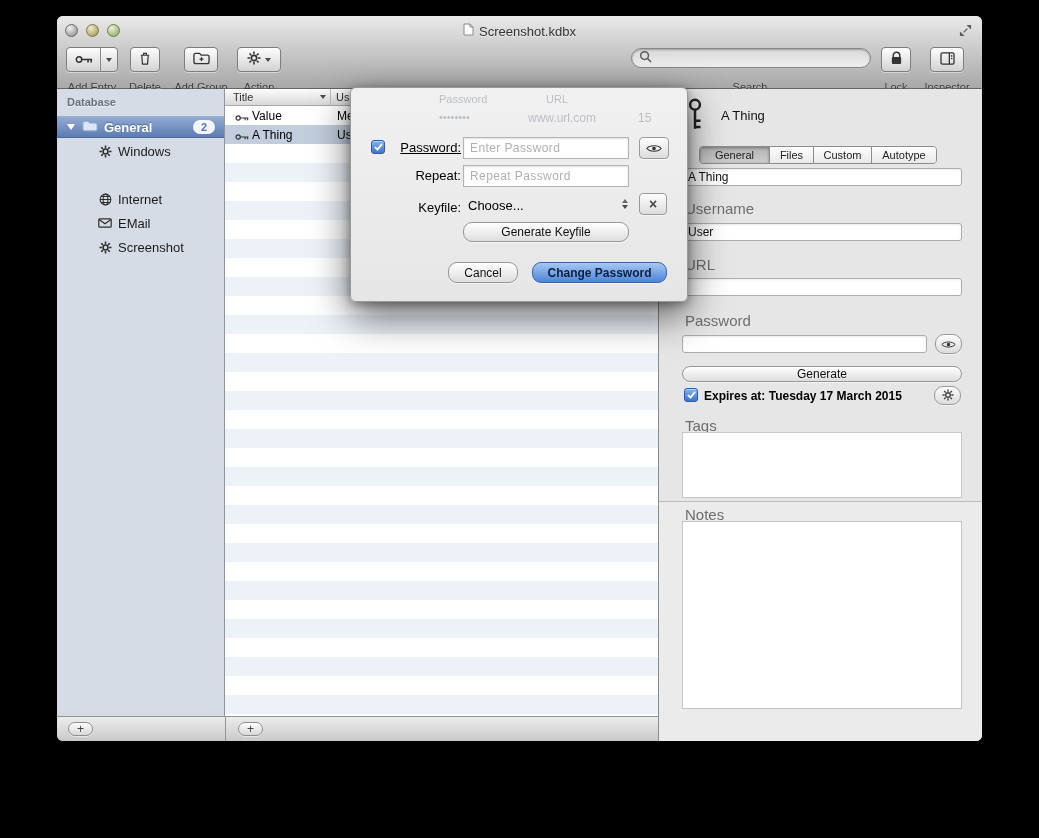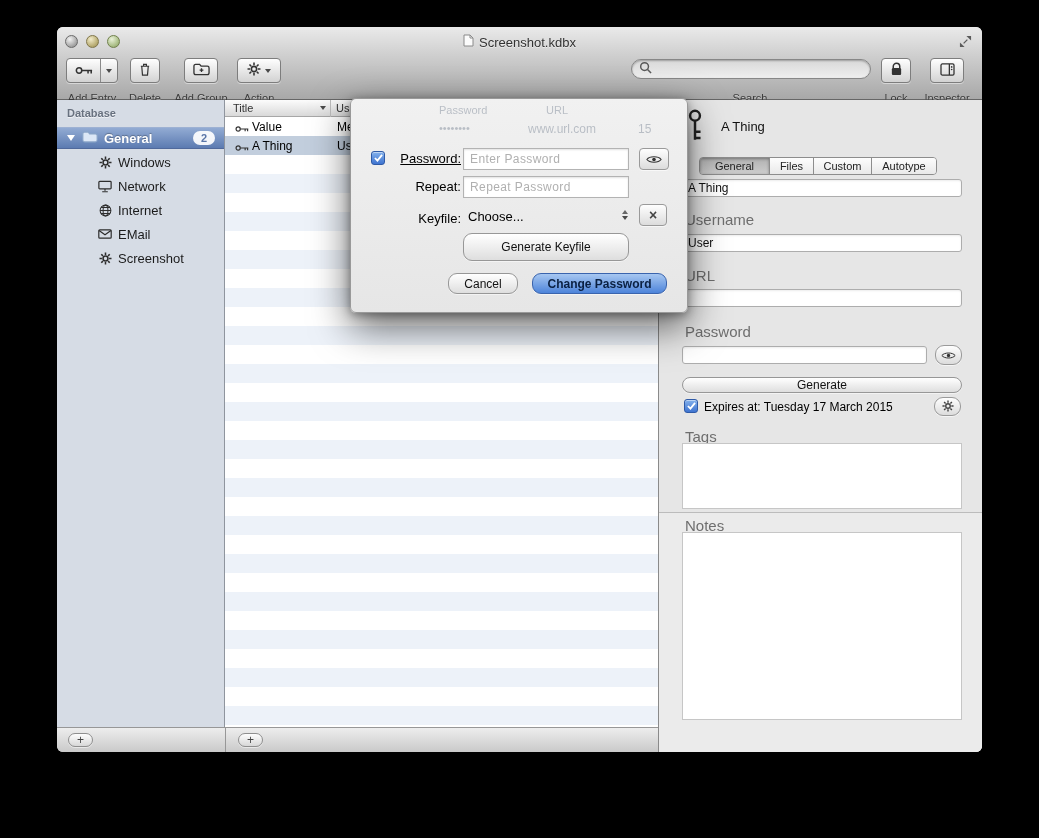--- a/index.html
+++ b/index.html
@@ -1,20 +1,20 @@
 <!DOCTYPE html>
 <html><head>
 <meta charset="utf-8">
 <style>
   *{margin:0;padding:0;box-sizing:border-box;}
   html,body{background:#000;}
   #screen{position:relative;width:1039px;height:838px;background:#000;overflow:hidden;
           font-family:"Liberation Sans",sans-serif;-webkit-font-smoothing:antialiased;}
   .abs{position:absolute;}
-  #window{position:absolute;left:57px;top:27px;width:925px;height:725px;border-radius:6px;overflow:hidden;
+  #window{position:absolute;left:57px;top:16px;width:925px;height:725px;border-radius:6px;overflow:hidden;
           background:#e6e6e6;box-shadow:0 0 0 1px rgba(0,0,0,.55),0 18px 45px rgba(0,0,0,.65);padding-left:47px;}
   
   .chrome{left:0;top:0;width:925px;height:73px;background:linear-gradient(#eaeaea,#cdcdcd 42%,#a8a8a8);
           border-bottom:1px solid #666;}
   .light{display:inline-block;width:13px;height:13px;border-radius:50%;border:1px solid #6b6b6b;
          background:radial-gradient(circle at 35% 30%,#f2f2f2,#a8a8a8 65%,#828282);}
   .light.min{background:radial-gradient(circle at 35% 30%,#f2ebc9,#b9ad74 65%,#968a50);border-color:#80764a;}
   .light.zoom{background:radial-gradient(circle at 35% 30%,#e9f1d8,#a9bd85 65%,#87995f);border-color:#70804c;}
   .titlewrap{left:0;top:6px;width:925px;height:18px;display:flex;align-items:center;justify-content:center;gap:5px;}
   .wtitle{font-size:13px;color:#333;text-shadow:0 1px 0 rgba(255,255,255,.5);}
@@ -68,21 +68,21 @@
            border-radius:9px;background:linear-gradient(#fff,#dedede);font-size:12px;color:#111;font-family:inherit;
            box-shadow:0 1px 0 rgba(255,255,255,.5);cursor:default;}
   .primary{background:linear-gradient(#a7c7f1,#4d84da);border-color:#3a64ad;font-weight:bold;color:#0a2042;}
   .ibox{position:absolute;background:#fff;border:1px solid #c6c6c6;resize:none;font-family:inherit;font-size:12px;padding:3px;}
   .sqbtn{position:absolute;display:flex;align-items:center;justify-content:center;border:1px solid #9a9a9a;border-radius:4px;
          background:linear-gradient(#fefefe,#dcdcdc);box-shadow:0 1px 0 rgba(255,255,255,.6);}
   .rdbtn{border-radius:9px;}
   .checkbox{position:absolute;width:14px;height:14px;border:1px solid #2e5aa7;border-radius:3px;
             background:linear-gradient(#83b1ec,#3f74d0);display:flex;align-items:center;justify-content:center;
             box-shadow:inset 0 1px 0 rgba(255,255,255,.45);}
-  .expires{position:absolute;font-size:12px;font-weight:normal;color:#000;}
+  .expires{position:absolute;font-size:12px;font-weight:bold;color:#000;}
   
   .dialog{left:293px;top:71px;width:338px;height:215px;background:linear-gradient(#f1f1f1,#e6e6e6);
           border:1px solid #999;border-radius:6px;z-index:40;
           box-shadow:0 14px 38px rgba(0,0,0,.6),0 2px 10px rgba(0,0,0,.35);}
   .dlabel{position:absolute;width:72px;text-align:right;font-size:13px;color:#000;}
   .dinput{position:absolute;height:22px;border:1px solid #b3b3b3;background:#fff;font-size:12px;padding:0 6px;color:#222;
           box-shadow:inset 0 1px 2px rgba(0,0,0,.12);font-family:inherit;}
   .dinput::placeholder{color:#b0b0b0;letter-spacing:.4px;}
   .popup{position:absolute;display:flex;align-items:center;font-size:13px;color:#000;}
   .steppers{position:absolute;display:flex;flex-direction:column;gap:2px;align-items:center;}
@@ -210,31 +210,20 @@
       <div class="sitem" style="top:50px;">
         <span class="sicon">
             <svg width="13" height="13" viewBox="0 0 16 16">
               <g stroke="#2d2d2d" stroke-width="1.9" fill="none">
                 <circle cx="8" cy="8" r="3"></circle>
                 <path d="M8 .6v3M8 12.4v3M.6 8h3M12.4 8h3M2.8 2.8l2 2M11.2 11.2l2 2M2.8 13.2l2-2M11.2 4.8l2-2"></path>
               </g>
             </svg>
           </span>
         <span class="stext">Windows</span>
-      </div>
-      <div class="sitem" style="top:74px;">
-        <span class="sicon">
-            <svg width="14" height="13" viewBox="0 0 16 14">
-              <g stroke="#2d2d2d" stroke-width="1.4" fill="none">
-                <rect x="1" y="1.2" width="14" height="8.6" rx="1"></rect>
-                <path d="M8 9.8v2M4.8 13h6.4"></path>
-              </g>
-            </svg>
-          </span>
-        <span class="stext">Network</span>
       </div>
       <div class="sitem" style="top:98px;">
         <span class="sicon">
             <svg width="13" height="13" viewBox="0 0 14 14">
               <g stroke="#2d2d2d" stroke-width="1.1" fill="none">
                 <circle cx="7" cy="7" r="5.8"></circle>
                 <ellipse cx="7" cy="7" rx="2.6" ry="5.8"></ellipse>
                 <path d="M1.2 7h11.6M2.2 3.8h9.6M2.2 10.2h9.6"></path>
               </g>
             </svg>
@@ -394,20 +383,20 @@
         <span>Choose...</span>
       </div>
       <span class="steppers" style="left:271px;top:111px;">
         <span class="caret up"></span>
         <span class="caret"></span>
       </span>
       <span class="sqbtn" style="left:288px;top:105px;width:28px;height:22px;">
         <span class="xglyph">×</span>
       </span>
 
-      <button class="capsule" style="left:112px;top:134px;width:166px;height:28px;position:absolute;">Generate Keyfile</button>
+      <button class="capsule" style="left:112px;top:134px;width:166px;height:20px;position:absolute;">Generate Keyfile</button>
 
       <button class="capsule" style="left:97px;top:174px;width:70px;height:21px;position:absolute;">Cancel</button>
       <button class="capsule primary" style="left:181px;top:174px;width:135px;height:21px;position:absolute;">Change Password</button>
     </div>
 
   </div>
 </div>
 
 </body></html>

